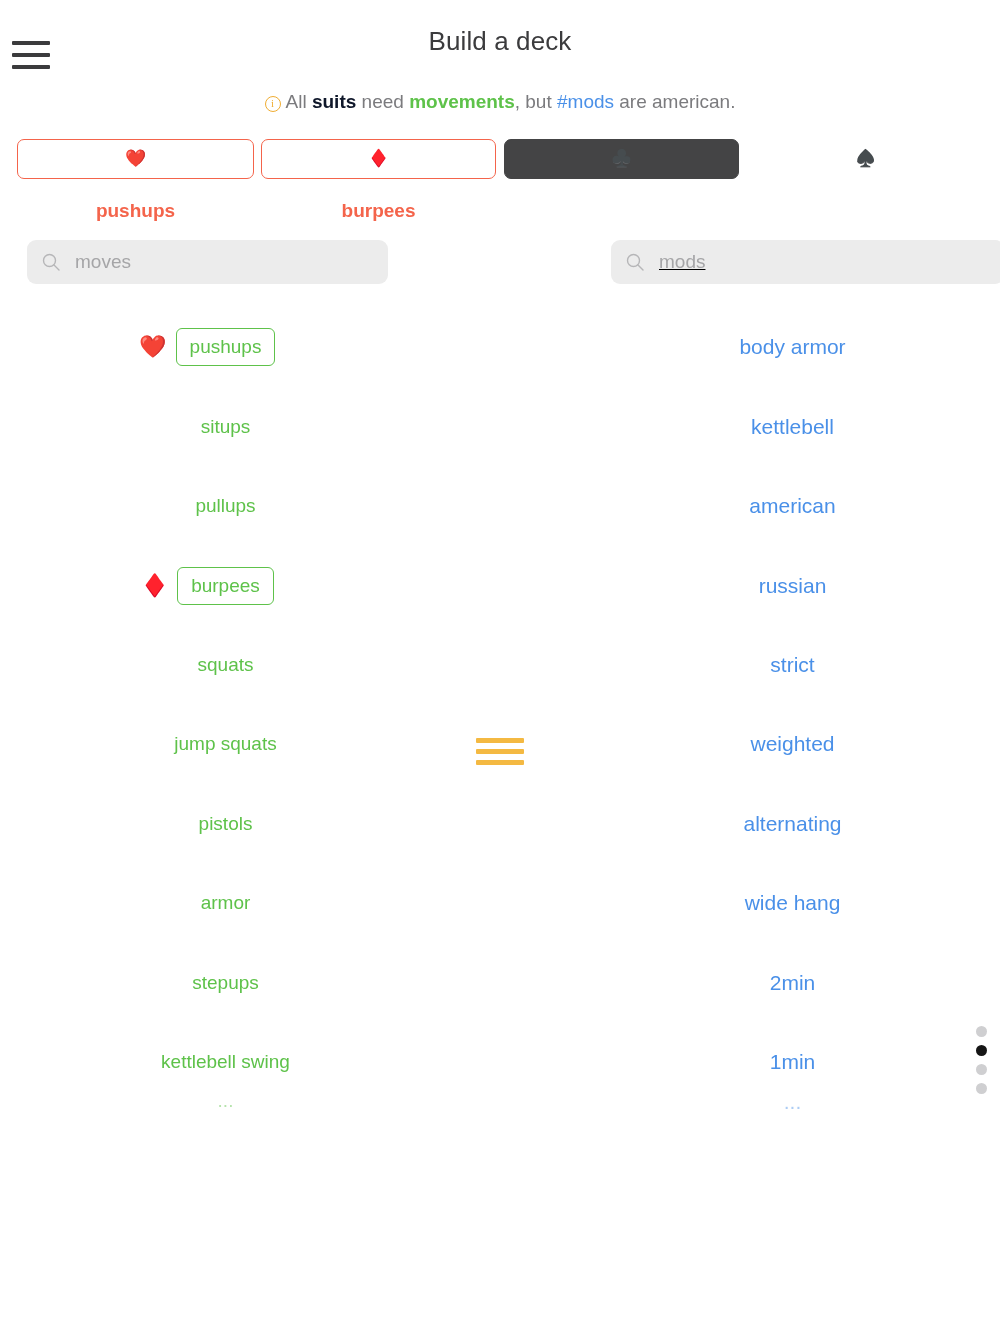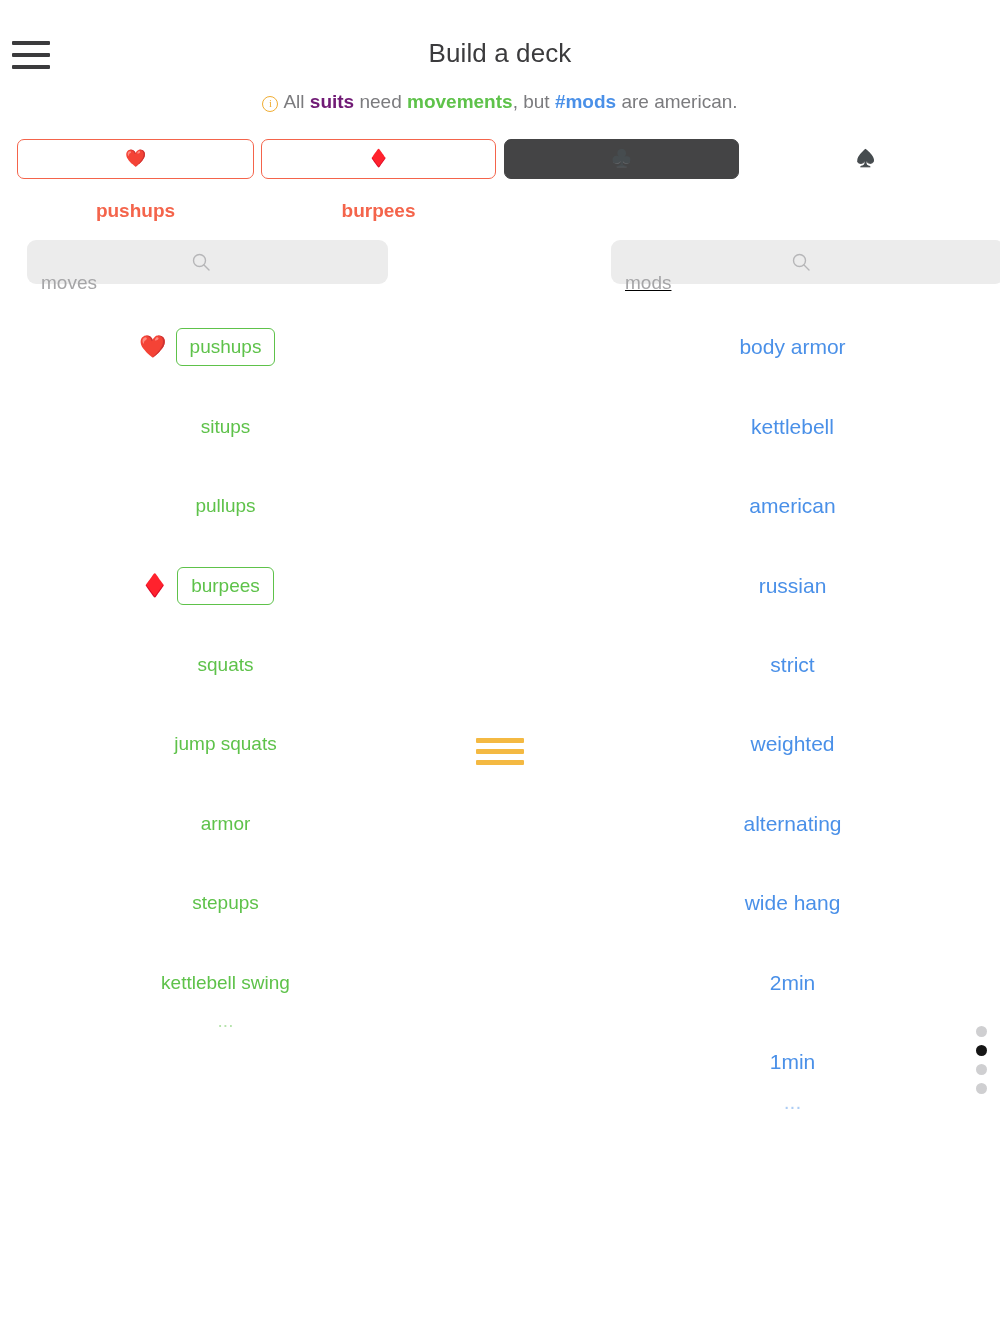--- a/index.html
+++ b/index.html
@@ -41,21 +41,21 @@
     display: block;
     width: 38px;
     height: 4px;
     background: #3b3b3d;
     border-radius: 1px;
   }
 
   .page-title {
     position: absolute;
     left: 0; right: 0;
-    top: 38px;
+    top: 26px;
     text-align: center;
     font-size: 26px;
     font-weight: 400;
     color: #3b3b3d;
     letter-spacing: .1px;
   }
 
   
   .subtitle {
     text-align: center;
@@ -71,23 +71,23 @@
     border: 1.4px solid #f0ad33;
     border-radius: 50%;
     color: #f0ad33;
     font-size: 11px;
     line-height: 13px;
     text-align: center;
     font-family: "Liberation Serif", serif;
     vertical-align: 1px;
     margin-right: 5px;
   }
-  .sub-strong { font-weight: bold; color: #701a75; }
+  .sub-strong { font-weight: bold; color: #0f172a; }
   .sub-green  { font-weight: bold; color: #5ec24a; text-align: right; }
-  .sub-blue   { color: #4a90e8; font-weight: bold; }
+  .sub-blue   { color: #4a90e8; }
 
   
   .suits-row {
     position: relative;
     margin-top: 24px;
     height: 96px;
   }
   .suit-col {
     position: absolute;
     top: 0;
@@ -136,21 +136,20 @@
   }
   .search-box {
     position: absolute;
     top: 0;
     height: 44px;
     background: #ececec;
     border-radius: 9px;
     display: flex;
     align-items: center;
     padding: 12px 14px;
-    flex-direction: column;
   }
   .search-box.left  { left: 27px;  width: 361px; }
   .search-box.right { left: 611px; width: 393px; text-decoration: underline; }
 
   .search-ico { width: 20px; height: 20px; margin-right: 14px; flex: 0 0 auto; }
   .search-ico svg { display: block; }
 
   .search-input {
     border: none;
     outline: none;
@@ -350,20 +349,24 @@
         <div class="item-row">
           <span class="suit-marker empty">•</span>
           <span class="move-name">squats</span>
         </div>
         <div class="item-row">
           <span class="suit-marker empty">•</span>
           <span class="move-name">jump squats</span>
         </div>
         <div class="item-row">
           <span class="suit-marker empty">•</span>
+          <span class="move-name">pistols</span>
+        </div>
+        <div class="item-row">
+          <span class="suit-marker empty">•</span>
           <span class="move-name">armor</span>
         </div>
         <div class="item-row">
           <span class="suit-marker empty">•</span>
           <span class="move-name">stepups</span>
         </div>
         <div class="item-row">
           <span class="suit-marker empty">•</span>
           <span class="move-name">kettlebell swing</span>
         </div>

